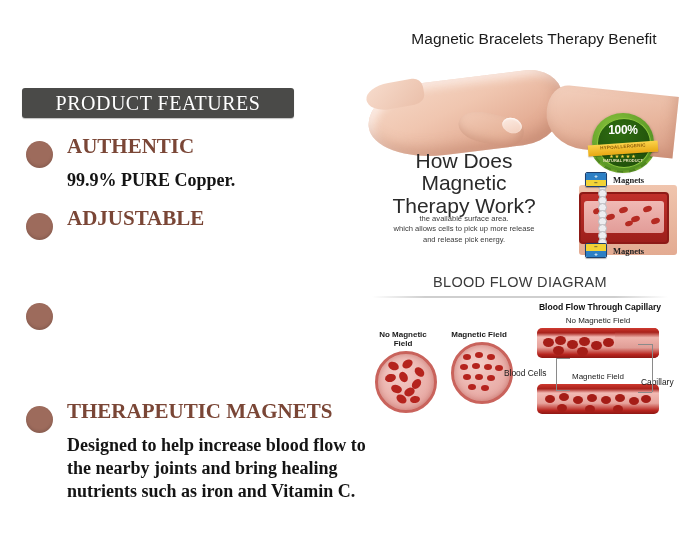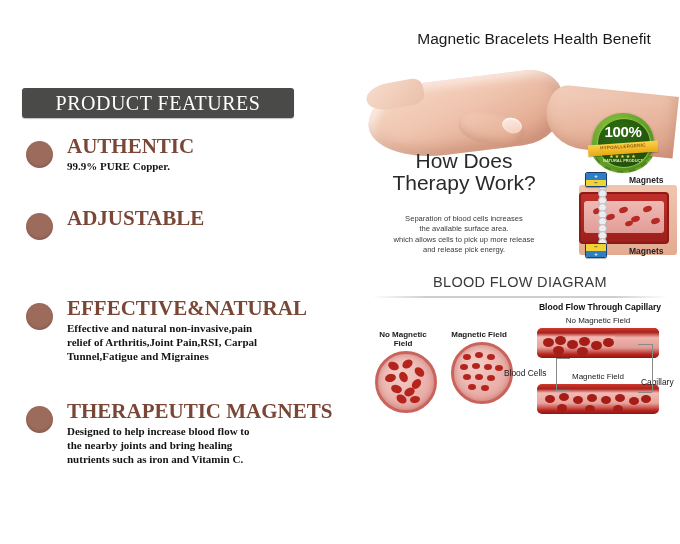--- a/index.html
+++ b/index.html
@@ -32,23 +32,23 @@
     background:#9d6b5c;flex:0 0 27px;margin-top:6px;
     box-shadow:inset 0 -2px 3px rgba(0,0,0,.12);
   }
   .feature-body{margin-left:14px;}
   .feature-title{
     color:#7a4636;font-size:21px;font-weight:bold;
     font-family:"Liberation Serif",serif;
     line-height:1.05;white-space:nowrap;
   }
   .feature-desc{
-    color:#141414;font-size:11px;font-weight:bold;
+    color:#141414;font-size:18px;font-weight:bold;
     font-family:"Liberation Serif",serif;
-    line-height:1.28;margin-top:2px;
+    line-height:1.28;margin-top:12px;
   }
   .feature-desc div{white-space:nowrap;}
 
   .f1{top:135px;}
   .f2{top:207px;}
   .f3{top:297px;}
   .f4{top:400px;justify-content:flex-end;}
 
   
   .right-panel{position:absolute;left:360px;top:0;width:320px;height:544px;}
@@ -129,21 +129,21 @@
   .badge-inner{
     position:absolute;left:11px;top:6px;width:52px;height:48px;
     background:radial-gradient(circle at 40% 28%,#2f6d12 0%,#1d4a09 100%);
     border-radius:50%;
     border:1px solid #8cc63f;
   }
   .badge-pct{
     position:absolute;left:11px;top:11px;width:52px;
     text-align:center;color:#ffffff;
     font-family:"Liberation Sans",sans-serif;
-    font-size:15px;font-weight:bold;letter-spacing:-.3px;
+    font-size:12px;font-weight:bold;letter-spacing:-.3px;
   }
   .badge-ribbon{
     position:absolute;left:2px;top:31px;width:70px;height:11px;
     background:linear-gradient(#fcd34a,#e8a814);
     transform:rotate(-4deg);
     box-shadow:0 1px 1px rgba(0,0,0,.25);
   }
   .badge-ribbon-text{
     position:absolute;left:0;top:1px;width:70px;text-align:center;
     font-family:"Liberation Sans",sans-serif;
@@ -165,21 +165,21 @@
     width:20px;height:13px;border-radius:2px;
     box-shadow:0 1px 1px rgba(0,0,0,.3);
     display:flex;flex-direction:column;overflow:hidden;
     border:1px solid #1c3f6e;
   }
   .mag-top,.mag-bot{flex:1;display:flex;align-items:center;justify-content:center;
     font-family:"Liberation Sans",sans-serif;font-size:6px;font-weight:bold;line-height:1;}
   .mag-blue{background:#2c7fc4;color:#ffffff;}
   .mag-yellow{background:#f2d336;color:#333333;}
   .magnet-label{
-    margin-left:22px;font-family:Liberation Sans, sans-serif;
+    margin-left:6px;font-family:Liberation Serif, serif;
     font-size:8.5px;color:#222222;font-weight:bold;
   }
 
   .vessel{
     position:absolute;left:579px;top:192px;width:86px;height:48px;
     background:linear-gradient(#c0302a,#9d1f1b);
     border-radius:4px;
     border:2px solid #8d1a16;
     overflow:hidden;
   }
@@ -288,63 +288,55 @@
 
     <div class="feature f2">
       <div class="bullet"></div>
       <div class="feature-body">
         <div class="feature-title">ADJUSTABLE</div>
       </div>
     </div>
 
     <div class="feature f3">
       <div class="bullet"></div>
-      <div class="feature-body">
-        <div class="feature-title">EFFECTIVE&amp;NATURAL</div>
-        <div class="feature-desc">
-          <div>Effective and natural non-invasive,pain</div>
-          <div>relief of Arthritis,Joint Pain,RSI, Carpal</div>
-          <div>Tunnel,Fatigue and Migraines</div>
-        </div>
-      </div>
     </div>
 
     <div class="feature f4">
       <div class="bullet"></div>
       <div class="feature-body">
         <div class="feature-title">THERAPEUTIC MAGNETS</div>
         <div class="feature-desc">
           <div>Designed to help increase blood flow to</div>
           <div>the nearby joints and bring healing</div>
           <div>nutrients such as iron and Vitamin C.</div>
         </div>
       </div>
     </div>
   </div>
 
   <div class="right-panel">
 
-    <div class="right-title">Magnetic Bracelets Health Benefit</div>
+    <div class="right-title">Magnetic Bracelets Therapy Benefit</div>
 
     <div class="therapy-block">
       <div class="hand-wrap">
         <div class="hand"></div>
         <div class="fingertips"></div>
         <div class="thumb"></div>
         <div class="nail"></div>
         <div class="wrist"></div>
       </div>
 
       <div class="therapy-head">
         <div>How Does</div>
+        <div>Magnetic</div>
         <div>Therapy Work?</div>
       </div>
 
       <div class="therapy-sub">
-        <div>Separation of blood cells increases</div>
         <div>the available surface area.</div>
         <div>which allows cells to pick up more release</div>
         <div>and release pick energy.</div>
       </div>
     </div>
 
     <div class="badge" style="position:absolute;left:226px;top:112px;">
       <div class="badge-outer"></div>
       <div class="badge-inner"></div>
       <div class="badge-pct">100%</div>

